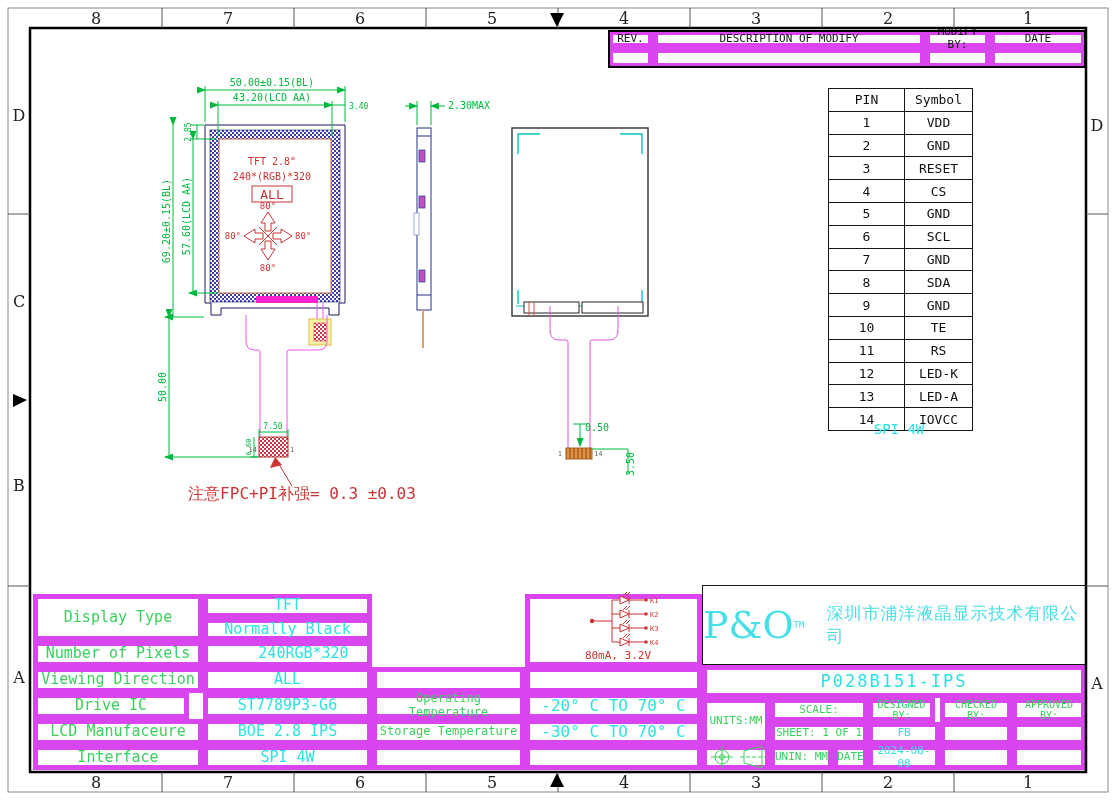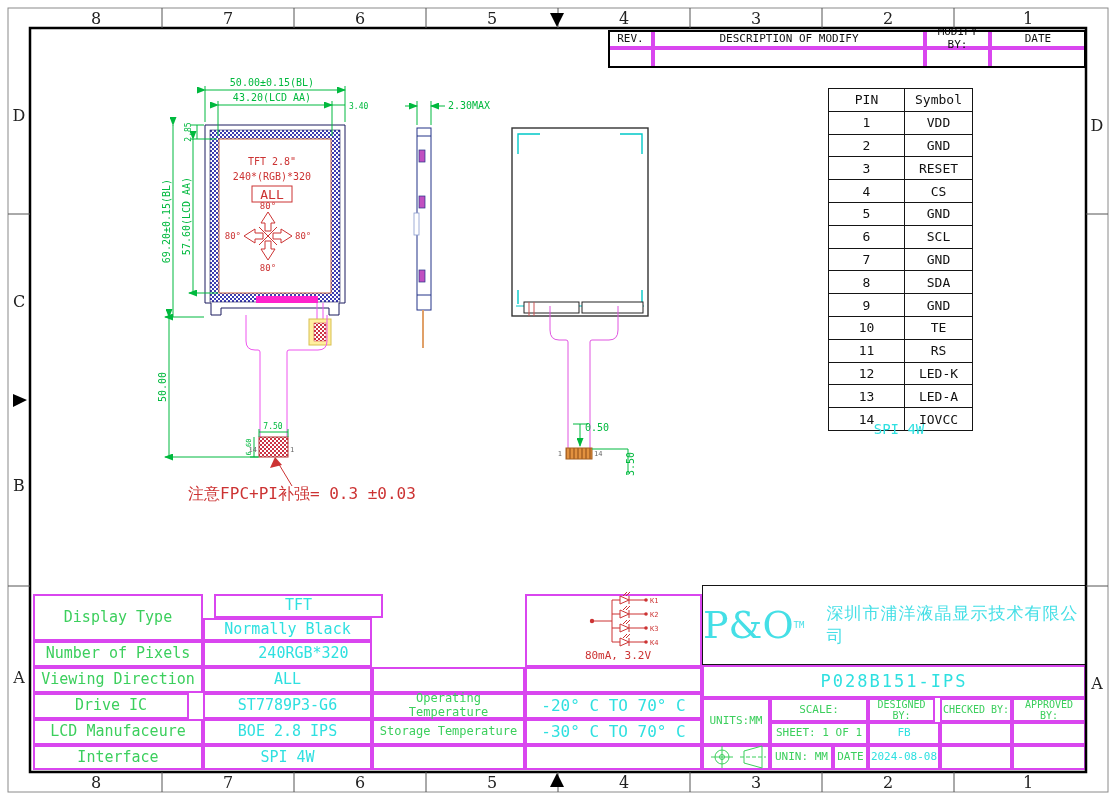--- a/index.html
+++ b/index.html
@@ -1,18 +1,18 @@
 <!DOCTYPE html>
 <html><head>
 <meta charset="utf-8">
 <style>
   html,body{margin:0;padding:0;background:#fff;}
   #sheet{position:relative;width:1116px;height:800px;background:#fff;overflow:hidden;
          font-family:"DejaVu Sans Mono", monospace;}
-  .cell{position:absolute;box-sizing:border-box;border:2px solid #d946ef;
+  .cell{position:absolute;box-sizing:border-box;border:5px solid #d946ef;
         display:flex;align-items:center;justify-content:center;text-align:center;line-height:1.15;}
   .noborder{border:none;}
   .thick{border:2px solid #000;}
   .zone{position:absolute;font-family:"DejaVu Serif", serif;color:#222;font-size:16px;
         display:flex;align-items:center;justify-content:center;}
   .green{color:#3ccf5d;}
   .cyan{color:#2fe0e0;}
   .mono11{font-size:11px;}
   .mono10{font-size:10px;}
   .spec-label{font-size:15px;color:#3ccf5d;}
@@ -136,21 +136,21 @@
         </tr>
     <tr>
           <td>14</td>
           <td>IOVCC</td>
         </tr>
   </tbody>
     </table>
   <div class="cell noborder cyan" style="left:839px;top:420px;width:120px;height:18px;font-size:14px;">SPI 4W</div>
 
   <div class="cell spec-label" style="left:33px;top:594px;width:170px;height:47px;">Display Type</div>
-  <div class="cell spec-value" style="left:203px;top:594px;width:169px;height:24px;margin-left:11px;">TFT</div>
+  <div class="cell spec-value" style="left:203px;top:594px;width:169px;height:24px;">TFT</div>
   <div class="cell spec-value" style="left:203px;top:618px;width:169px;height:23px;">Normally Black</div>
   <div class="cell spec-label" style="left:33px;top:641px;width:170px;height:26px;">Number of Pixels</div>
   <div class="cell spec-value" style="left:203px;top:641px;width:169px;height:26px;padding-left:32px;">240RGB*320</div>
   <div class="cell spec-label" style="left:33px;top:667px;width:170px;height:26px;">Viewing Direction</div>
   <div class="cell spec-value" style="left:203px;top:667px;width:169px;height:26px;">ALL</div>
   <div class="cell spec-label" style="left:33px;top:693px;width:156px;height:26px;">Drive IC</div>
   <div class="cell spec-value" style="left:203px;top:693px;width:169px;height:26px;">ST7789P3-G6</div>
   <div class="cell spec-label" style="left:33px;top:719px;width:170px;height:26px;">LCD Manufaceure</div>
   <div class="cell spec-value" style="left:203px;top:719px;width:169px;height:26px;">BOE 2.8 IPS</div>
   <div class="cell spec-label" style="left:33px;top:745px;width:170px;height:25px;">Interface</div>

